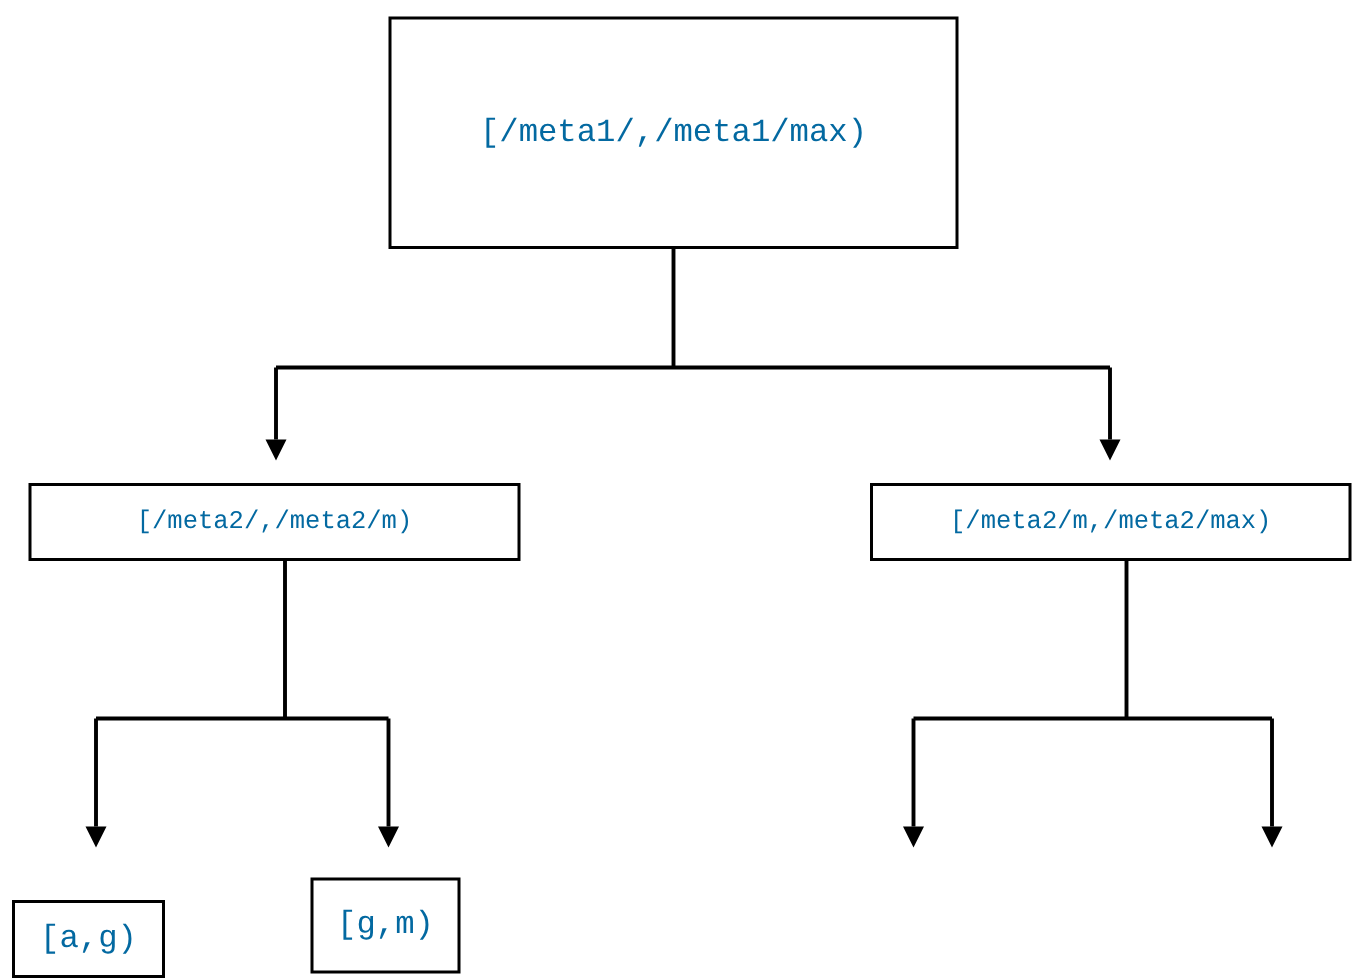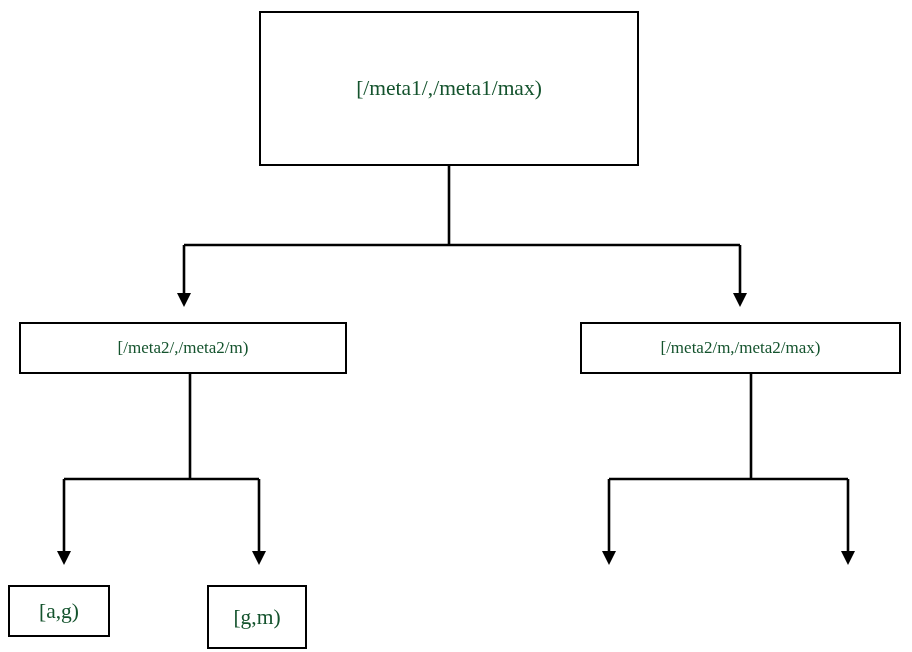--- a/index.html
+++ b/index.html
@@ -39,22 +39,22 @@
     box-sizing: border-box;
     background: #ffffff;
     border: 2.6px solid #000000;
     display: flex;
     align-items: center;
     justify-content: center;
     z-index: 2;
   }
 
   .node-label {
-    font-family: Liberation Serif, serif;
-    color: #14532d;
+    font-family: Liberation Mono, monospace;
+    color: #0369a1;
     white-space: pre;
     letter-spacing: 0px;
   }
 
   
   #node-root {
     left: 259px;
     top: 11px;
     width: 380px;
     height: 155px;
@@ -77,21 +77,21 @@
     height: 52px;
   }
   #node-meta2-low .node-label,
   #node-meta2-high .node-label {
     font-size: 17px;
   }
 
   
   #node-leaf-ag {
     left: 8px;
-    top: 585px;
+    top: 600px;
     width: 102px;
     height: 52px;
   }
   #node-leaf-gm {
     left: 207px;
     top: 585px;
     width: 100px;
     height: 64px;
   }
   #node-leaf-ms {

